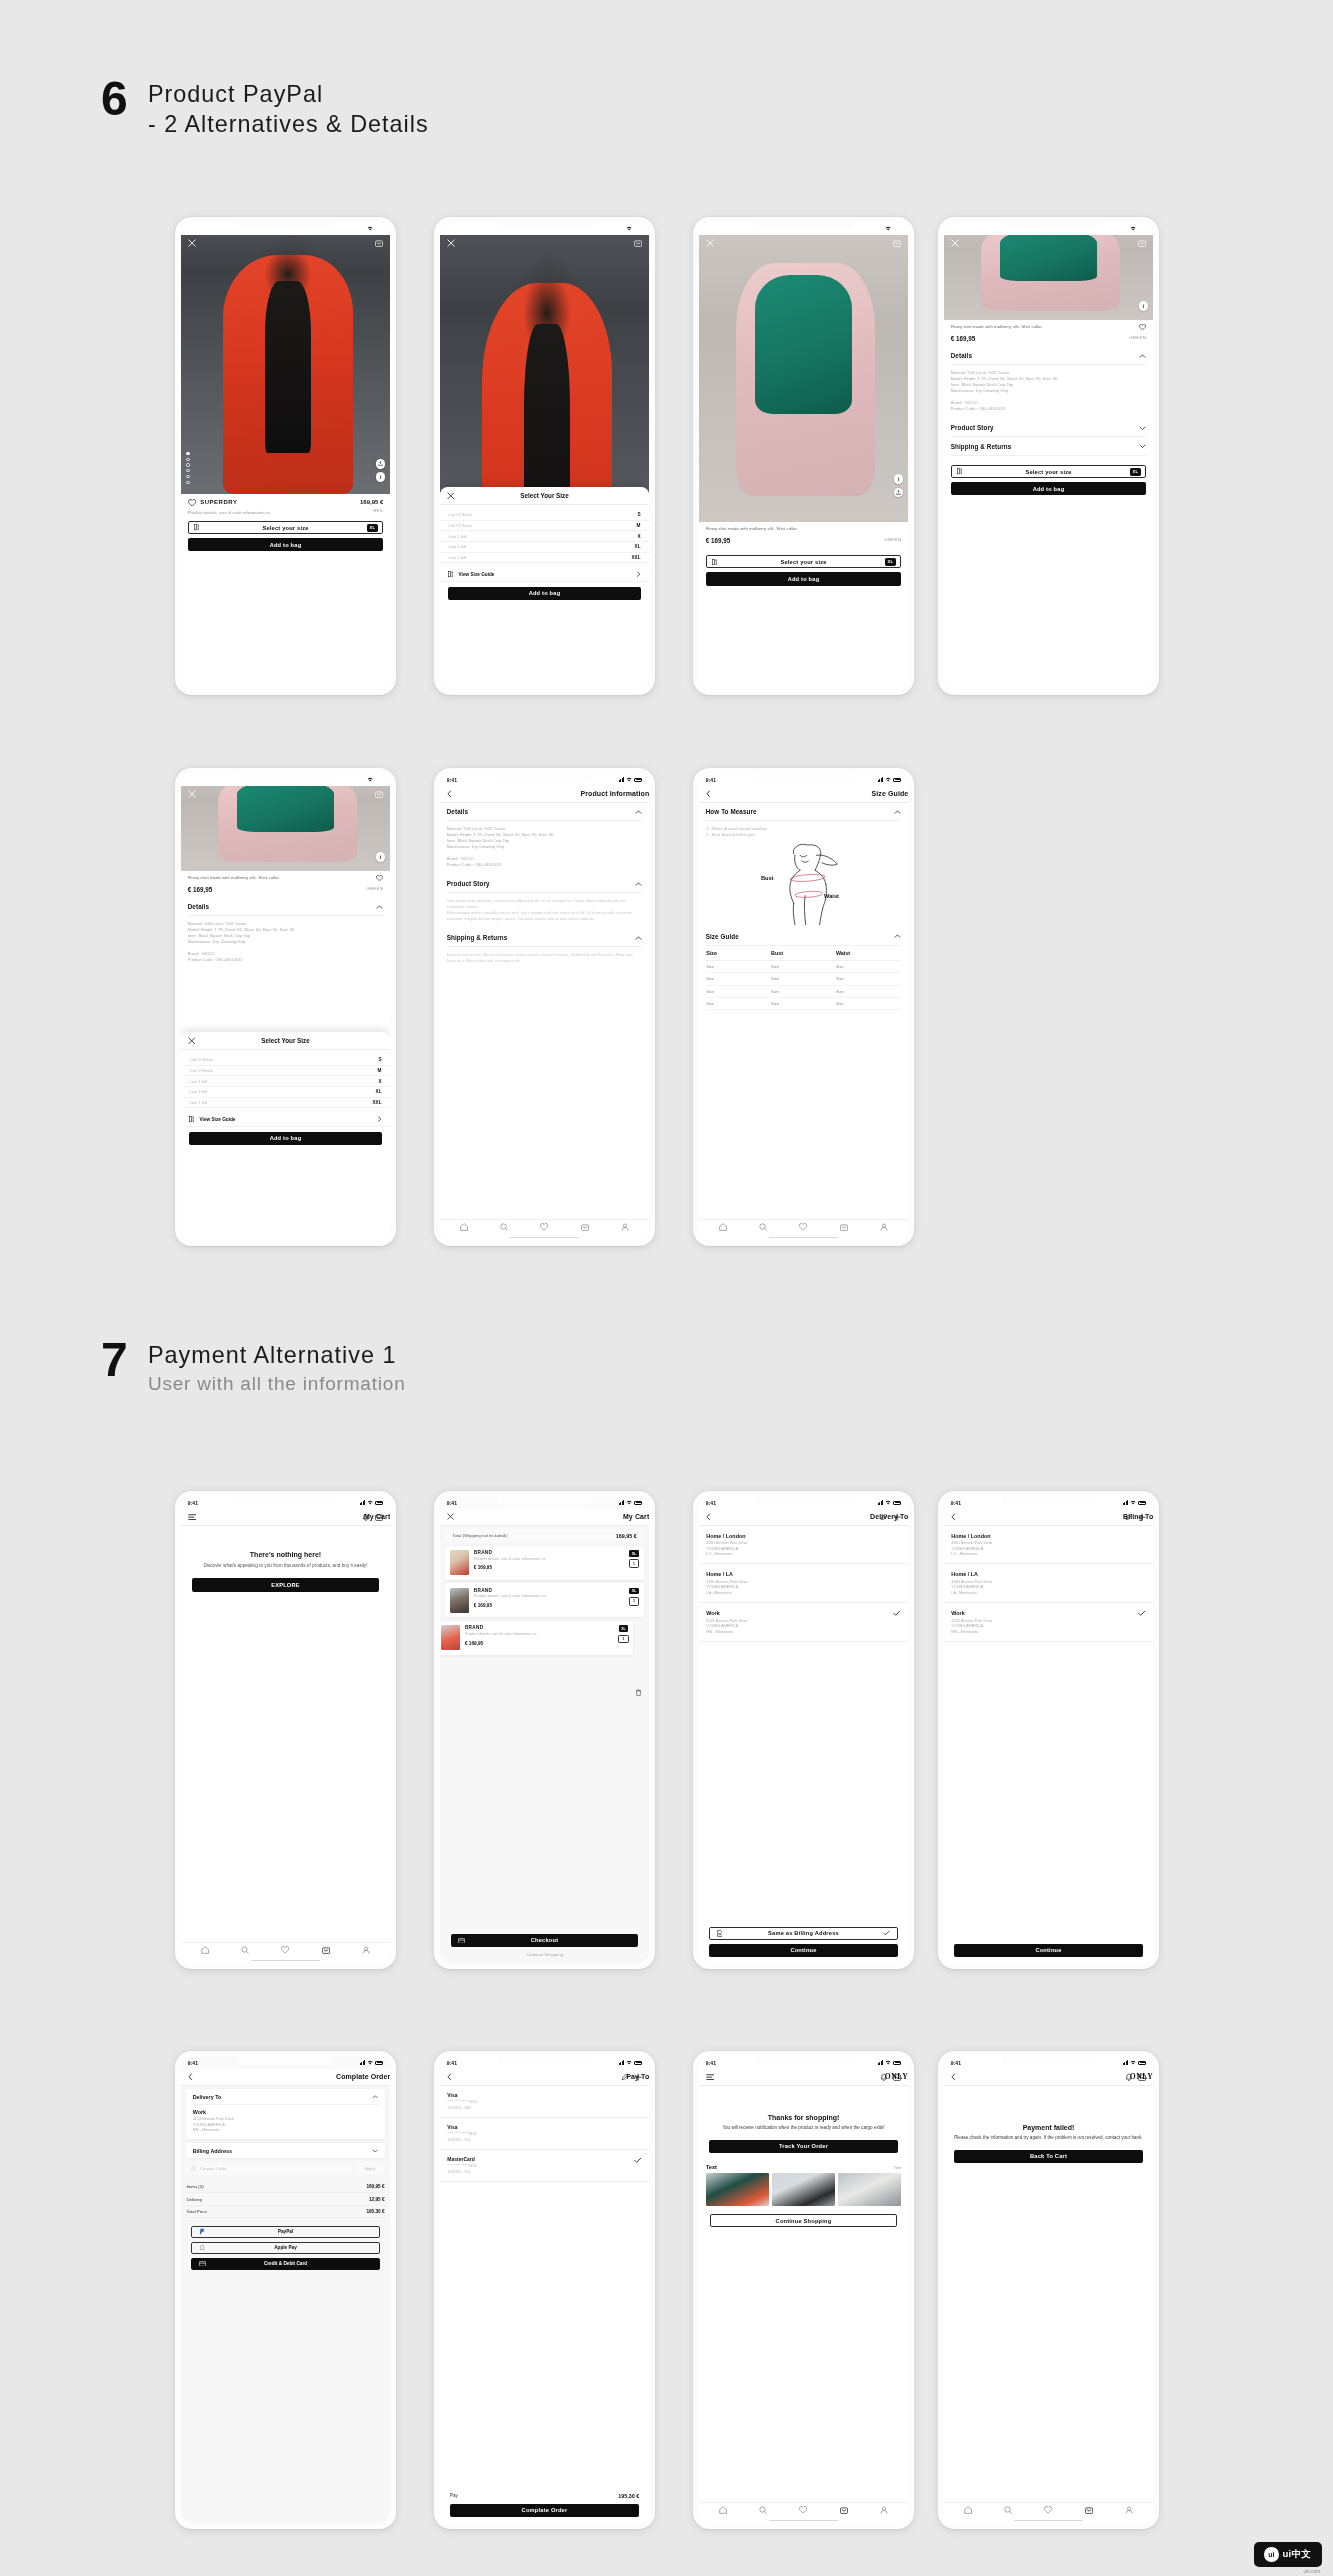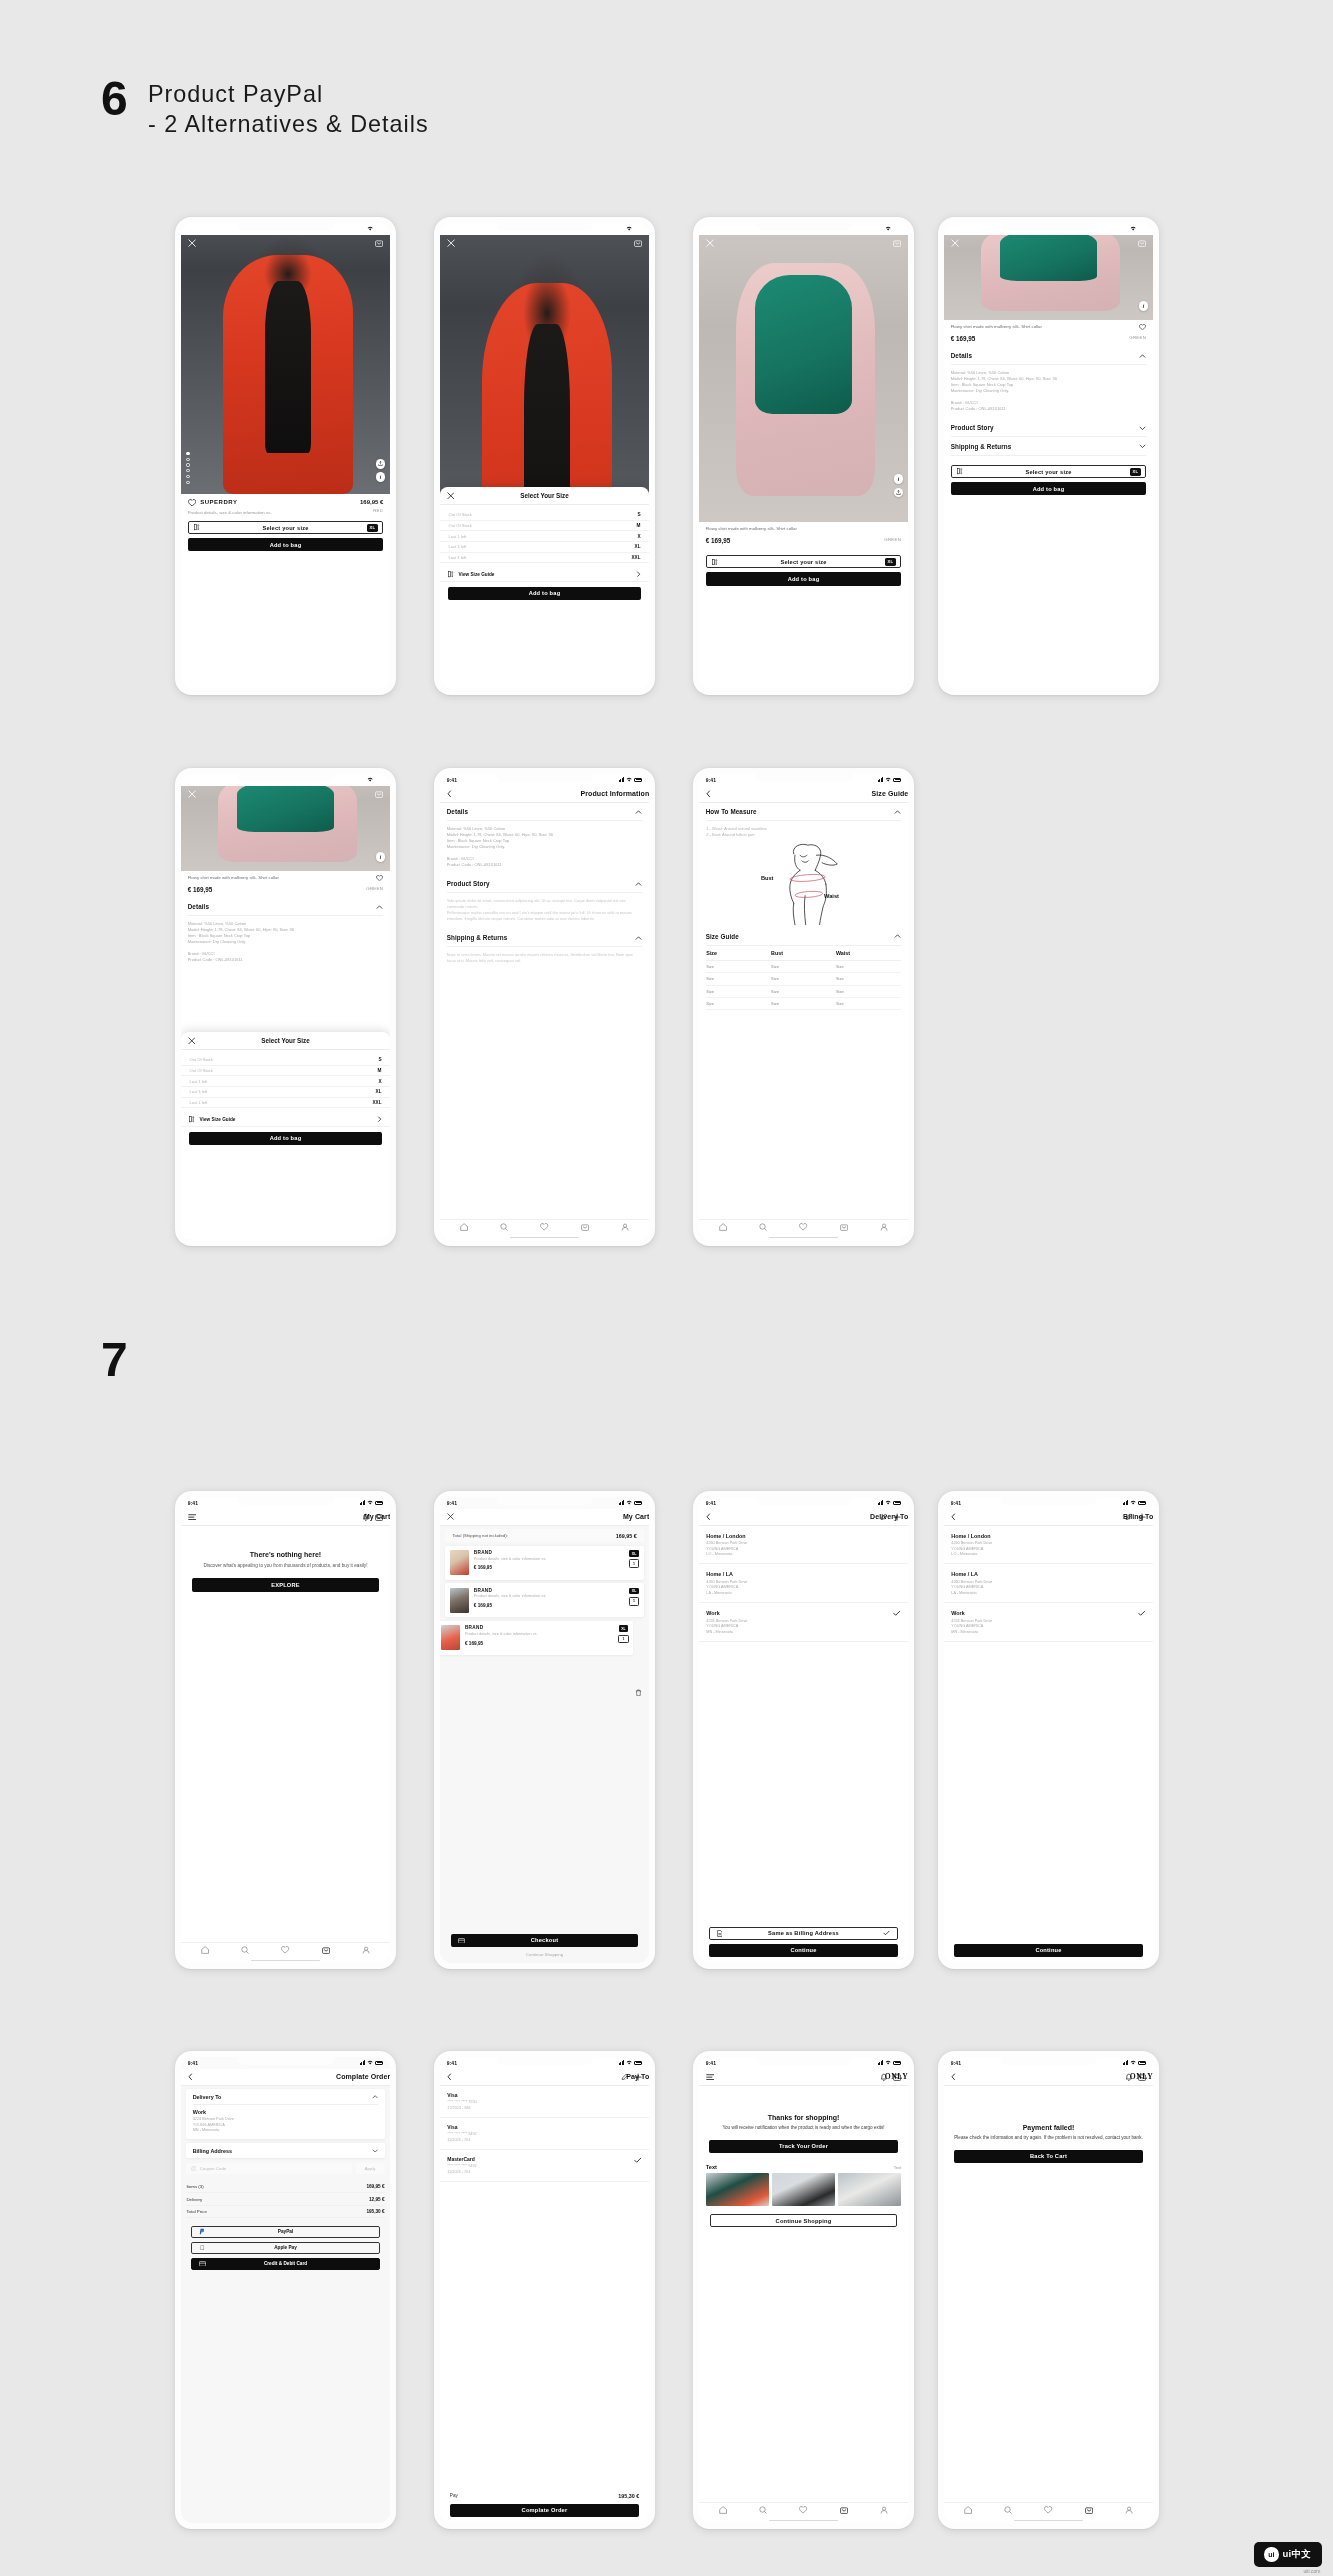--- a/index.html
+++ b/index.html
@@ -969,20 +969,24 @@
         </span>
     </div>
     <div class="homebar">
         <span></span>
       </div>
   </div>
 </div>
 
 <div class="section-head" style="left:101px; top:1337px;">
   <div class="sec-num">7</div>
+  <div class="sec-txt">
+    <div class="sec-title">Payment Alternative 1</div>
+    <div class="sec-sub">User with all the information</div>
+  </div>
 </div>
 
 <div class="phone" style="left:175px; top:1491px; width:221px; height:478px;">
   <div class="screen">
     <div class="notch"></div>
     <div class="statusbar">
       <span>9:41</span>
       <span class="sb-right">
         <span class="sb-sig">
             <i></i>

